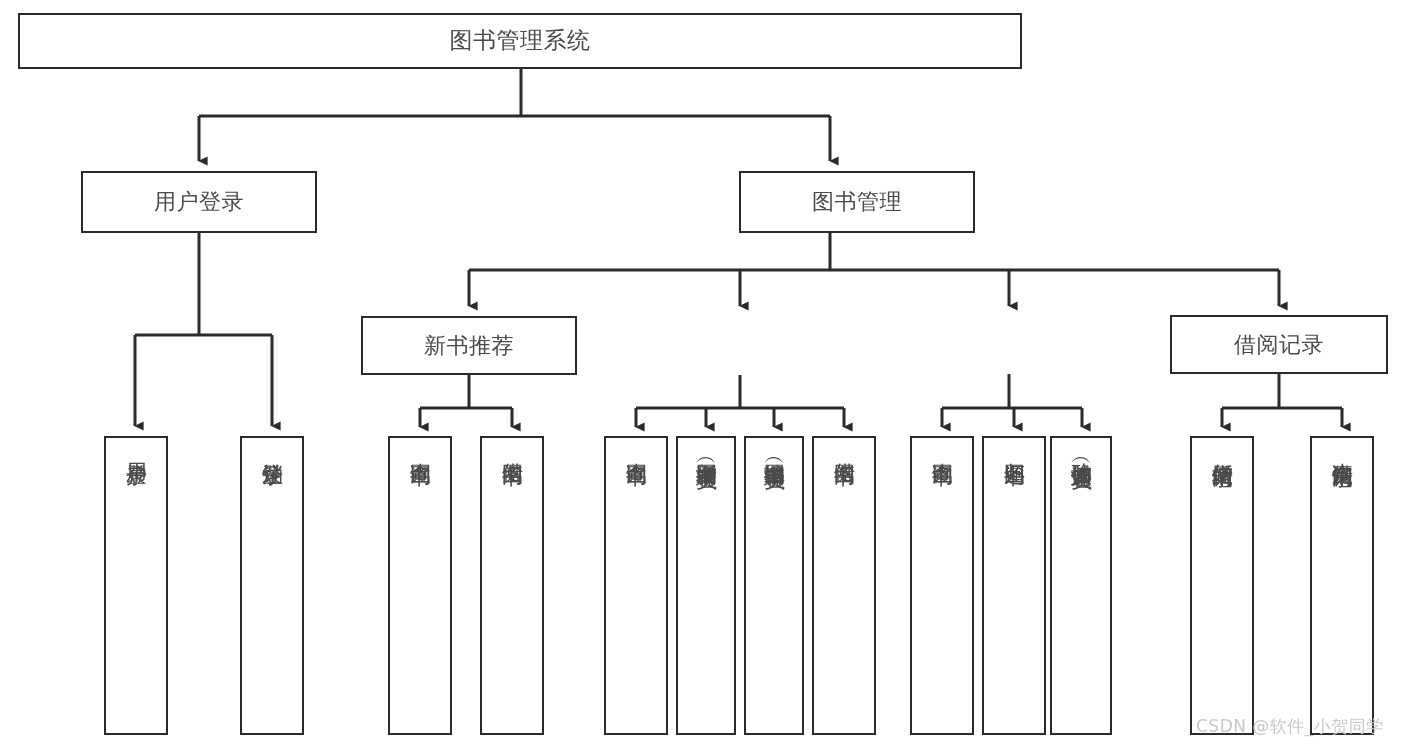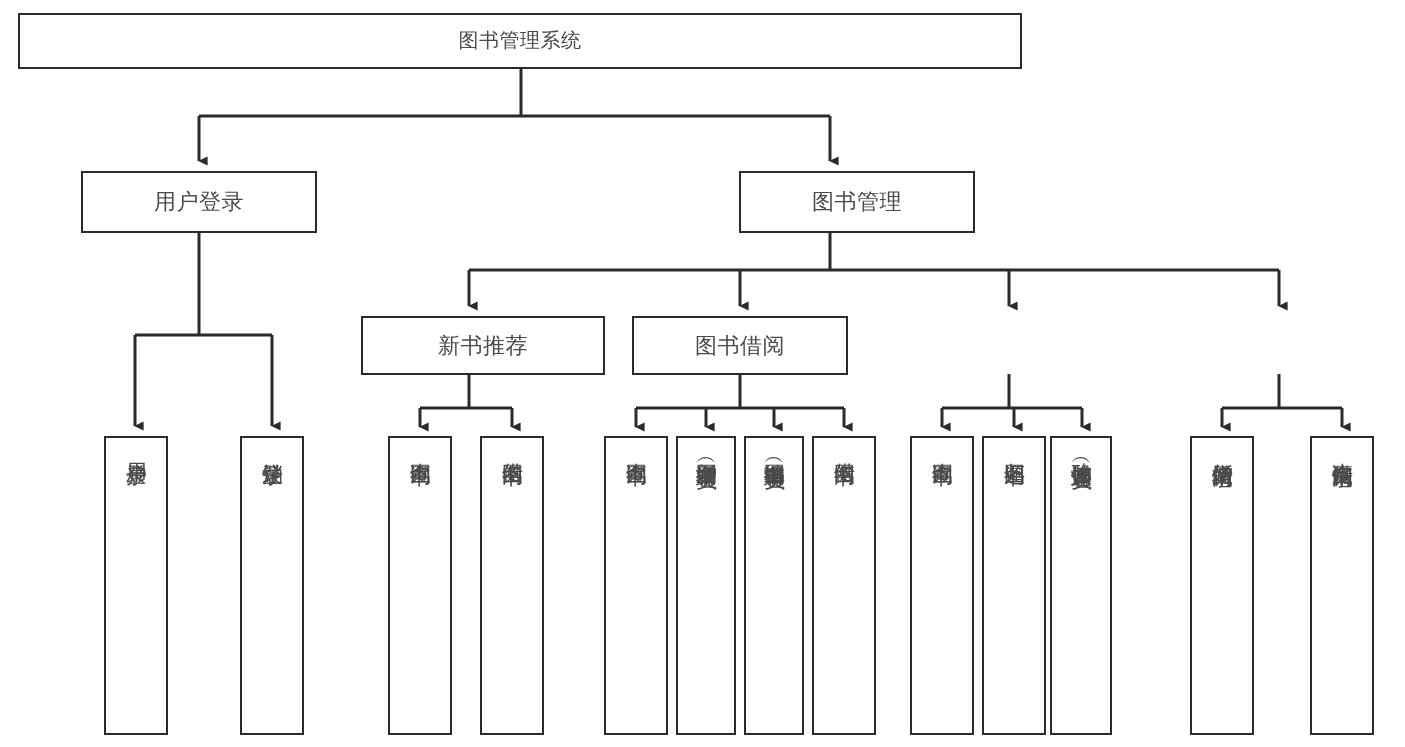--- a/index.html
+++ b/index.html
@@ -42,21 +42,21 @@
     line-height: 1.18;
     color: #4a4a4a;
     letter-spacing: 0.5px;
   }
   
   .node.horizontal .node-label {
     font-size: 22px;
     white-space: nowrap;
   }
   .node.root .node-label {
-    font-size: 20px;
+    font-size: 23px;
   }
   
   .node.vertical {
     padding: 8px 0 10px 0;
     align-items: flex-start;
     justify-content: center;
   }
   .node.vertical .node-label {
     writing-mode: vertical-rl;
     text-orientation: upright;
@@ -133,25 +133,25 @@
     <span class="node-label">图书管理系统</span>
   </div>
 
   <div class="node horizontal" style="left:81px; top:171px; width:236px; height:62px;">
     <span class="node-label">用户登录</span>
   </div>
   <div class="node horizontal" style="left:712px; top:171px; width:236px; height:62px;margin-left:27px;">
     <span class="node-label">图书管理</span>
   </div>
 
-  <div class="node horizontal" style="left:361px; top:316px; width:244px; height:59px;">
+  <div class="node horizontal" style="left:361px; top:316px; width:216px; height:59px;">
     <span class="node-label">新书推荐</span>
   </div>
-  <div class="node horizontal" style="left:632px; top:316px; width:216px; height:59px;">
-    <span class="node-label">图书借阅</span>
+  <div class="node horizontal" style="left:1170px; top:315px; width:218px; height:59px;">
+    <span class="node-label">借阅记录</span>
   </div>
 
   <div class="node vertical" style="left:104px; top:436px; width:64px; height:299px;">
     <span class="node-label">用户登录</span>
   </div>
   <div class="node vertical" style="left:240px; top:436px; width:64px; height:299px;">
     <span class="node-label">注销登录</span>
   </div>
 
   <div class="node vertical" style="left:388px; top:436px; width:64px; height:299px;">
@@ -184,14 +184,15 @@
     <span class="node-label">确认归还（管理员）</span>
   </div>
 
   <div class="node vertical" style="left:1190px; top:436px; width:64px; height:299px;">
     <span class="node-label">新增借阅记录</span>
   </div>
   <div class="node vertical" style="left:1310px; top:436px; width:64px; height:299px;">
     <span class="node-label">查询借阅记录</span>
   </div>
 
+  <div class="watermark" style="left:1196px; top:715px;">CSDN @软件_小贺同学</div>
 
 </div>
 
 </body></html>

